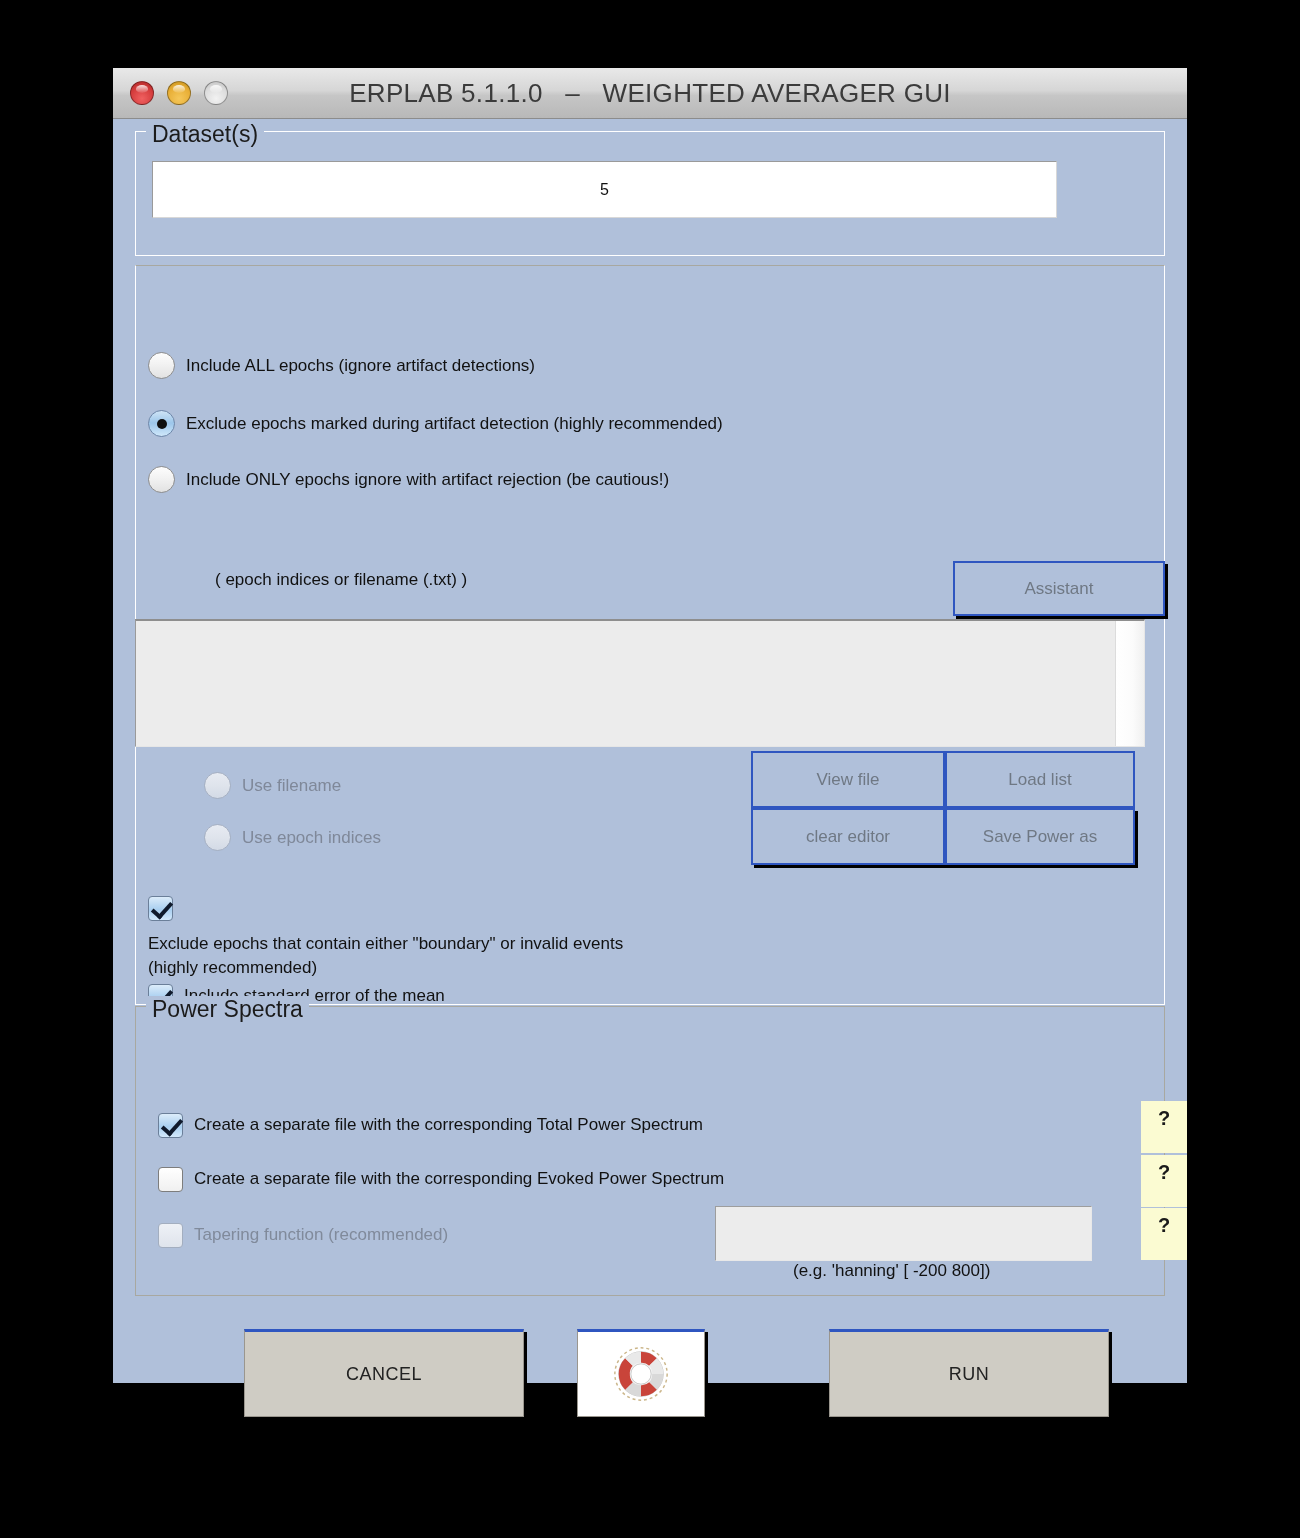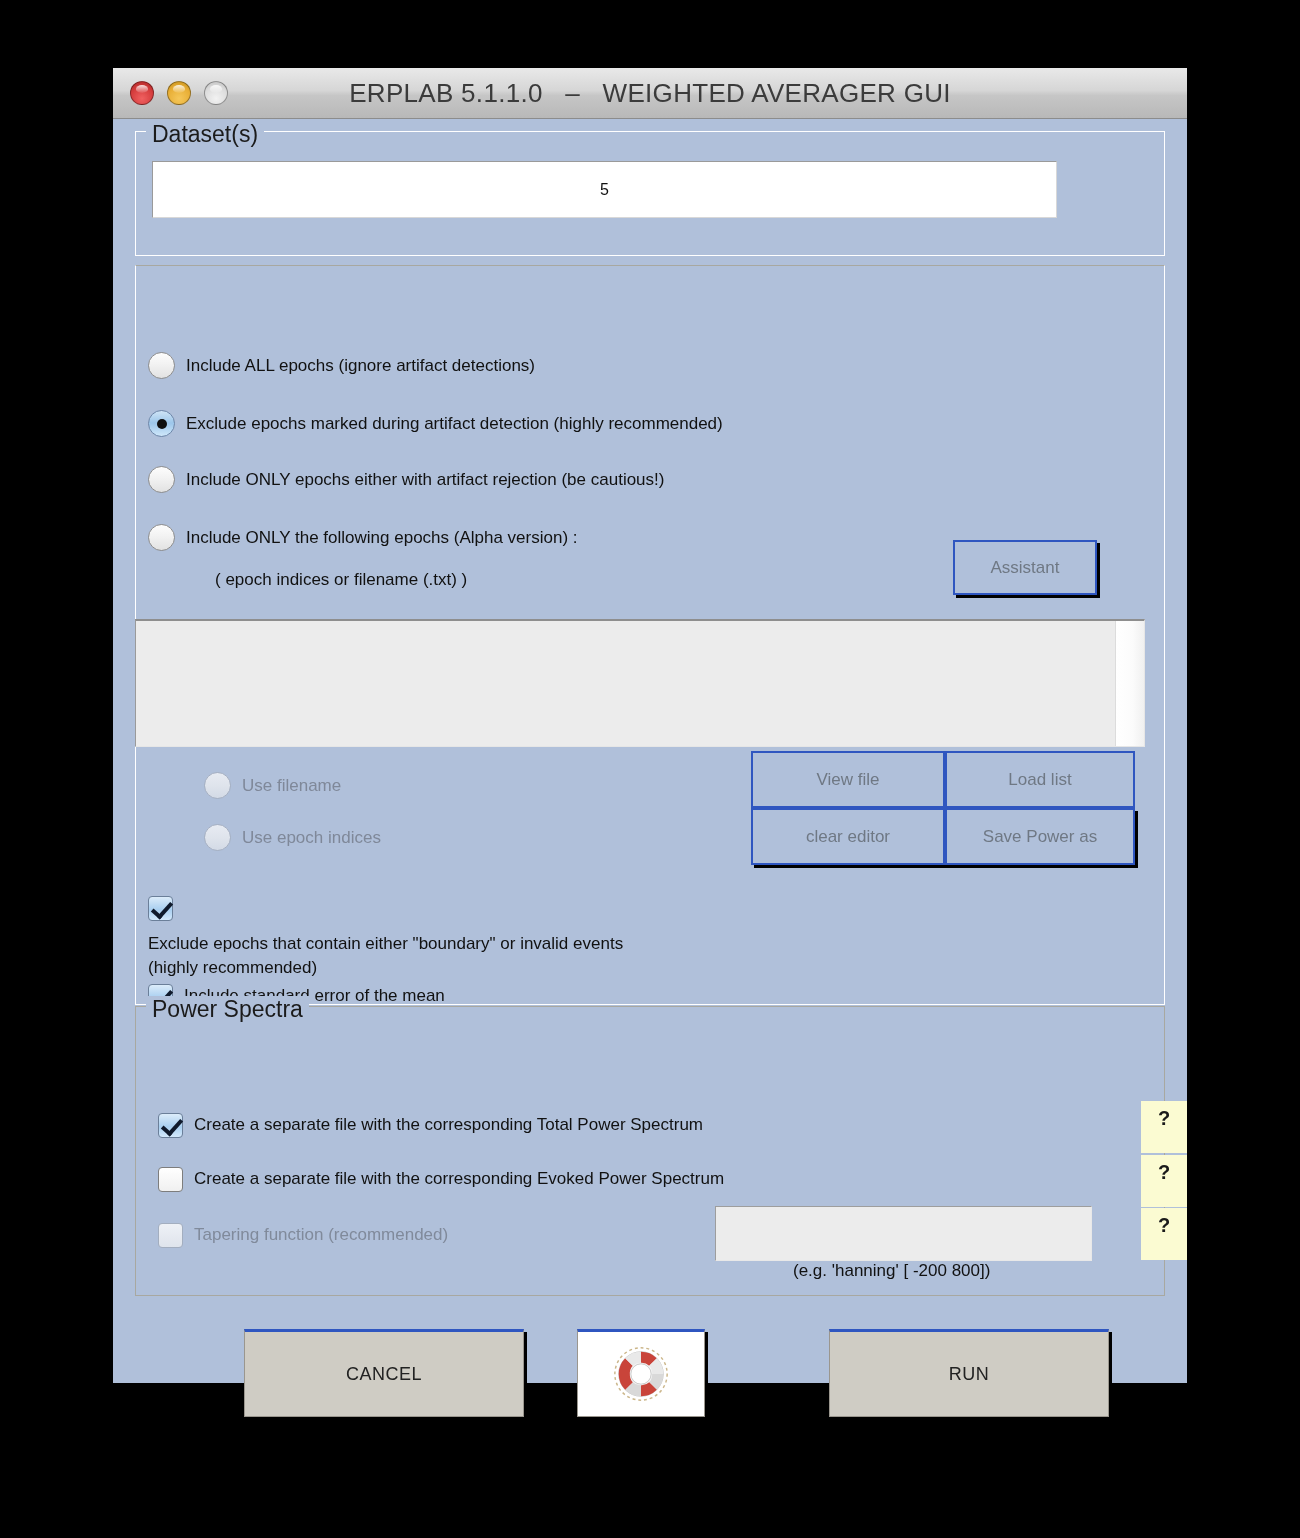--- a/index.html
+++ b/index.html
@@ -343,31 +343,27 @@
         <span class="radio-label">Include ALL epochs (ignore artifact detections)</span>
       </div>
 
       <div class="radio-row" style="left:35px; top:291px;">
         <span class="radio on"></span>
         <span class="radio-label">Exclude epochs marked during artifact detection (highly recommended)</span>
       </div>
 
       <div class="radio-row" style="left:35px; top:347px;">
         <span class="radio"></span>
-        <span class="radio-label">Include ONLY epochs either with artifact rejection (be cautious!)</span>
-      </div>
-
-      <div class="radio-row" style="left:35px; top:405px;">
-        <span class="radio"></span>
-        <span class="radio-label">Include ONLY the following epochs (Alpha version)  :</span>
-      </div>
+        <span class="radio-label">Include ONLY epochs ignore with artifact rejection (be cautious!)</span>
+      </div>
+
 
       <div class="static-text" style="left:102px; top:451px;">( epoch indices or filename (.txt) )</div>
 
-      <div class="btn" style="left:840px; top:421px; width:144px; height:55px;">
+      <div class="btn" style="left:840px; top:442px; width:212px; height:55px;">
         <span>Assistant</span>
       </div>
 
       <div class="editorbox" style="left:22px; top:500px; width:1010px; height:128px;">
         <div class="editor-scroll"></div>
       </div>
 
       <div class="radio-row" style="left:91px; top:653px;">
         <span class="radio dim"></span>
         <span class="radio-label dim">Use filename</span>

